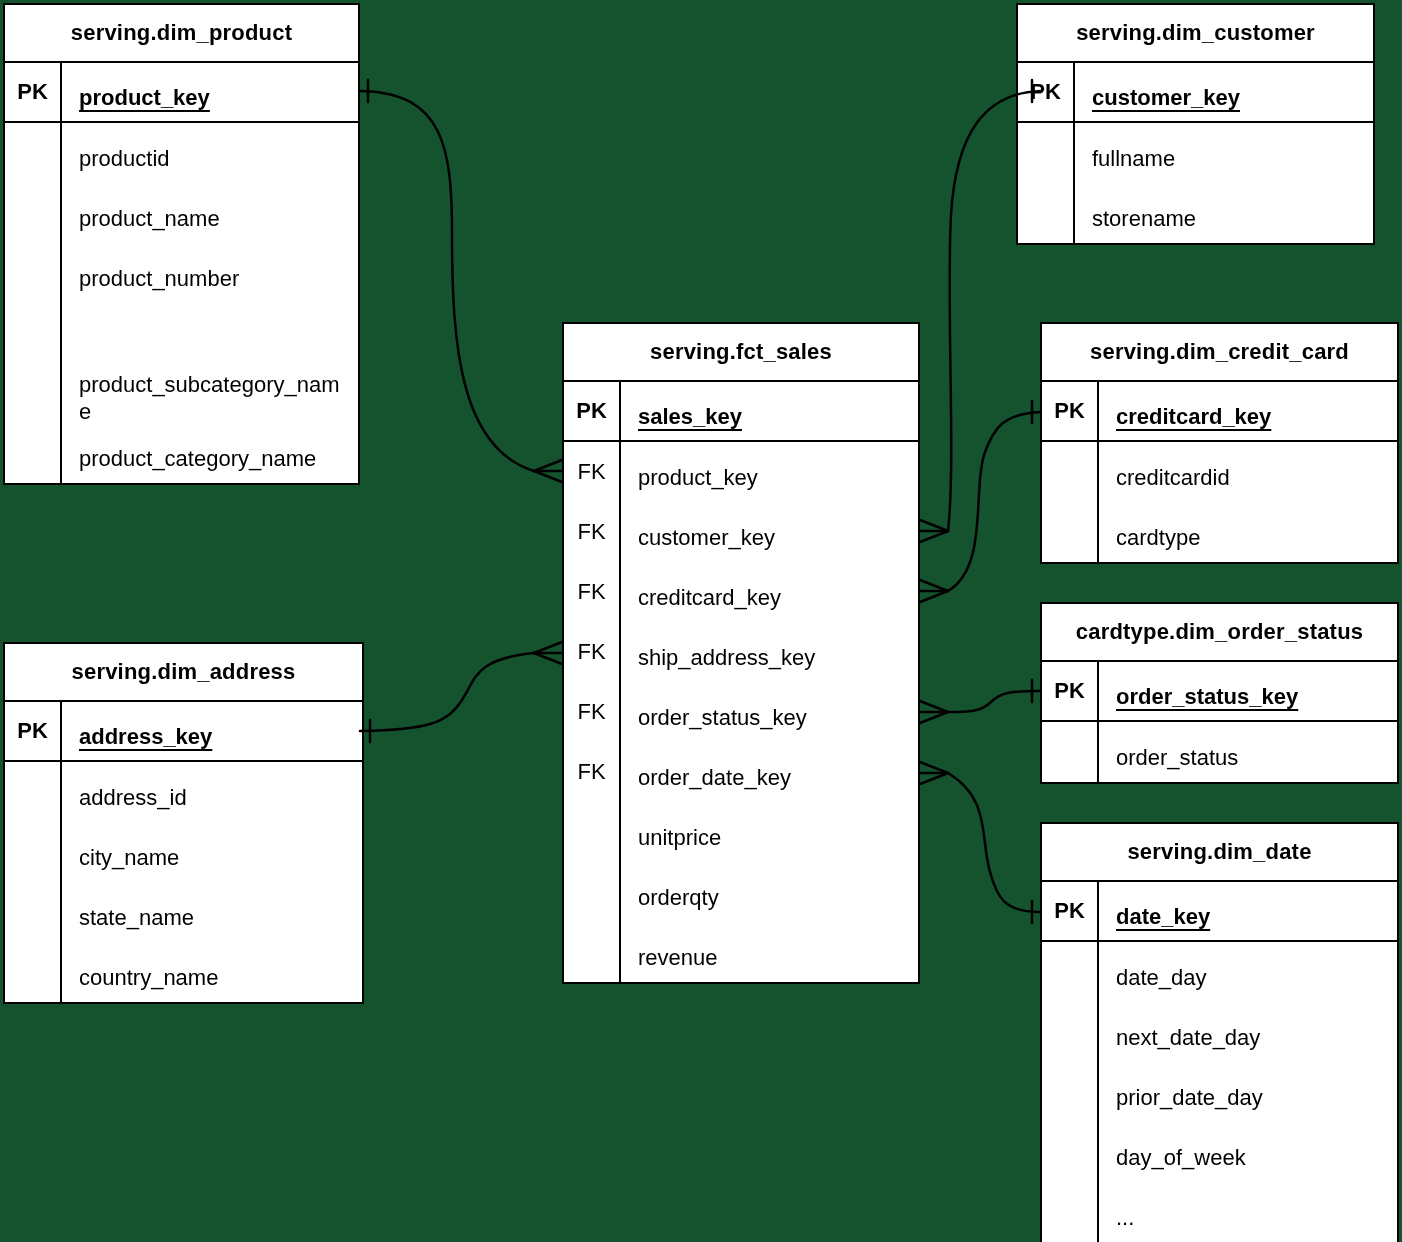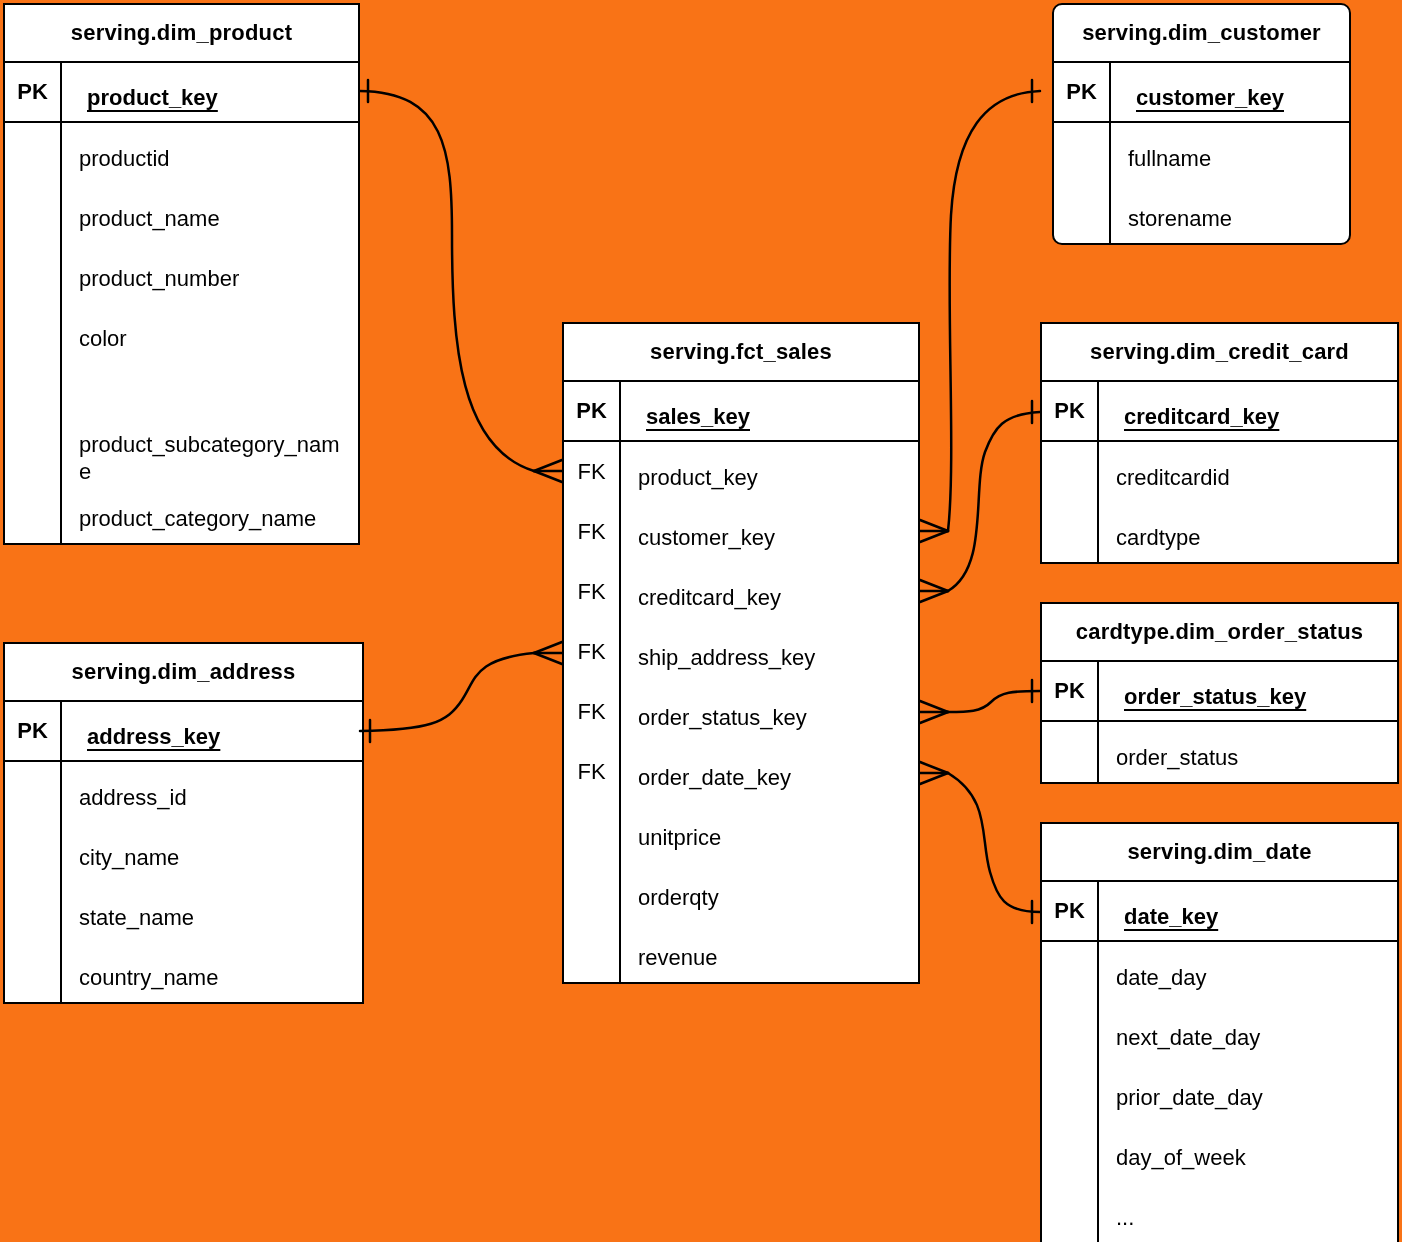--- a/index.html
+++ b/index.html
@@ -2,40 +2,40 @@
 <html><head>
 <meta charset="utf-8">
 <style>
   * { box-sizing: border-box; margin: 0; padding: 0; }
   html, body { background: #ffffff; }
   body { font-family: "Liberation Sans", sans-serif; color: #000; }
   .canvas {
     position: relative;
     width: 1402px;
     height: 1242px;
-    background: #f97316;
+    background: #14532d;
     overflow: hidden;
   }
   .erd-table {
     position: absolute;
     border: 2px solid #000;
     background: #fff;
   }
   .t-header {
     height: 58px;
     border-bottom: 2px solid #000;
     display: flex;
     align-items: center;
     justify-content: center;
     font-weight: bold;
     font-size: 22px;
     letter-spacing: 0.2px;
   }
   .t-row { display: flex; height: 60px; }
-  .pk-row { border-bottom: 2px solid #000; gap: 8px; }
+  .pk-row { border-bottom: 2px solid #000; }
   .key-cell {
     flex: none;
     width: 57px;
     border-right: 2px solid #000;
     display: flex;
     align-items: center;
     justify-content: center;
     font-size: 22px;
   }
   .pk-row .key-cell { font-weight: bold; }
@@ -80,36 +80,32 @@
     <div class="t-row">
         <div class="key-cell"></div>
         <div class="field-cell">product_name</div>
       </div>
     <div class="t-row">
         <div class="key-cell"></div>
         <div class="field-cell">product_number</div>
       </div>
     <div class="t-row">
         <div class="key-cell"></div>
-        <div class="field-cell">color</div>
-      </div>
-    <div class="t-row">
-        <div class="key-cell"></div>
       </div>
     <div class="t-row">
         <div class="key-cell"></div>
         <div class="field-cell">product_subcategory_name</div>
       </div>
     <div class="t-row">
         <div class="key-cell"></div>
         <div class="field-cell">product_category_name</div>
       </div>
   </div>
 
-  <div class="erd-table" style="left:1052px; top:3px; width:299px;border-radius:10px;">
+  <div class="erd-table" style="left:1016px; top:3px; width:359px;">
     <div class="t-header">serving.dim_customer</div>
     <div class="t-row pk-row">
       <div class="key-cell">PK</div>
       <div class="field-cell pk-field">customer_key</div>
     </div>
     <div class="t-row">
         <div class="key-cell"></div>
         <div class="field-cell">fullname</div>
       </div>
     <div class="t-row">

